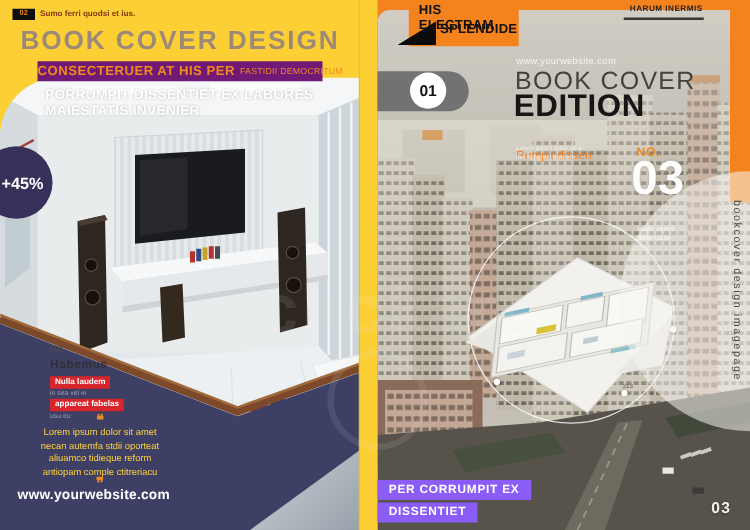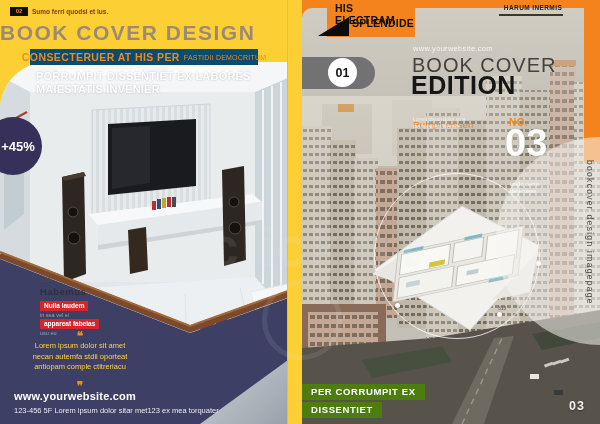--- a/index.html
+++ b/index.html
@@ -5,25 +5,25 @@
   html,body{margin:0;padding:0;background:#777;}
   .canvas{position:relative;width:600px;height:424px;overflow:hidden;
     font-family:"Liberation Sans",sans-serif;background:#fcd035;}
   .abs{position:absolute;}
 
   
   .page-left{left:0;top:0;width:302px;height:424px;background:#fcd035;}
   .page-tab{left:10px;top:7px;width:18px;height:9px;background:#0d0d0d;color:#f08a1f;
     font-size:6px;font-weight:bold;text-align:center;line-height:9px;}
   .page-tab-caption{left:32px;top:7px;font-size:6.5px;font-weight:bold;color:#84380f;line-height:9px;}
-  .cover-title{left:0;top:21px;width:288px;font-size:21px;font-weight:bold;
+  .cover-title{left:0;top:21px;width:288px;text-align:center;font-size:21px;font-weight:bold;
     color:#9c8977;letter-spacing:1.5px;}
   .room-wrap{left:0;top:62px;width:288px;height:362px;border-top-left-radius:48px;overflow:hidden;}
-  .hl-banner{left:30px;top:49px;width:228px;height:16px;background:#0c4a6e;color:#ef8a1e;
-    display:flex;align-items:center;justify-content:center;gap:4px;white-space:nowrap;}
+  .hl-banner{left:30px;top:49px;width:228px;height:16px;background:#701a75;color:#ef8a1e;
+    display:flex;align-items:center;justify-content:flex-start;gap:4px;white-space:nowrap;}
   .hl-main{font-size:10.5px;font-weight:bold;letter-spacing:.4px;}
   .hl-sub{font-size:7px;letter-spacing:.2px;}
   .cover-sub{left:36px;width:250px;color:#fff;font-weight:bold;font-size:11px;letter-spacing:.2px;
     text-shadow:0 0 2px rgba(0,0,0,.25);}
   .cover-sub1{top:70px;} .cover-sub2{top:83px;}
   .discount-badge{left:-16px;top:117px;width:58px;height:58px;border-radius:50%;background:#37305a;
     color:#fff;font-size:13px;font-weight:bold;display:flex;align-items:center;justify-content:center;
     padding-left:10px;box-sizing:border-box;}
   .wood-edge{left:0;top:240px;width:288px;height:100px;pointer-events:none;}
   .navy-panel{left:0;top:250px;width:288px;height:174px;background:#3e3f64;
@@ -77,21 +77,21 @@
   .issue-note1{top:181px;} .issue-note2{top:188px;}
   .plan-circle{left:72px;top:173px;width:164px;height:164px;border-radius:50%;
     border:1.2px solid rgba(255,255,255,.8);}
   .circle-dot{width:5px;height:5px;border-radius:50%;background:#fff;box-shadow:0 0 2px rgba(0,0,0,.3);}
   .dot1{left:93px;top:303px;} .dot2{left:195px;top:312px;} .dot3{left:234px;top:261px;}
   .floorplan-wrap{left:70px;top:188px;width:166px;height:146px;}
   .side-semicircle{left:194px;top:137px;width:208px;height:208px;border-radius:50%;
     background:rgba(245,244,240,.55);}
   .side-vtext{left:283px;top:160px;height:186px;writing-mode:vertical-rl;font-size:8.5px;
     color:#4b4844;letter-spacing:1.3px;white-space:nowrap;}
-  .foot-tag{left:0;background:#4d7c0f;color:#fff;font-weight:bold;font-size:9.5px;
+  .foot-tag{left:0;background:#8b5cf6;color:#fff;font-weight:bold;font-size:9.5px;
     letter-spacing:.6px;line-height:16px;padding:0 9px;}
   .foot-tag1{top:384px;} .foot-tag2{top:402px;}
   .page-num{left:267px;top:399px;font-size:12.5px;font-weight:bold;color:#f1f1ee;
     letter-spacing:1px;text-shadow:0 1px 2px rgba(0,0,0,.4);}
 
   
   .wm-text{left:145px;top:182px;width:320px;text-align:center;font-size:56px;font-weight:bold;
     color:rgba(240,240,240,.10);letter-spacing:2px;pointer-events:none;margin-top:32px;}
   .wm-ring{left:262px;top:280px;width:70px;height:70px;border-radius:50%;
     border:5px solid rgba(240,240,240,.10);pointer-events:none;}
@@ -190,25 +190,25 @@
     <div class="abs rank-label">1st</div>
     <div class="abs rank-heading">Habemus</div>
     <div class="abs red-tag red-tag1">Nulla laudem</div>
     <div class="abs tag-note tag-note1">in sea vel ei</div>
     <div class="abs red-tag red-tag2">appareat fabelas</div>
     <div class="abs tag-note tag-note2">usu eu</div>
     <div class="abs quote-open">❝</div>
     <div class="abs quote-block">
       <div>Lorem ipsum dolor sit amet</div>
       <div>necan autemfa stdii oporteat</div>
+      <div>aliuamco tidieque reform</div>
       <div>antiopam comple ctitreriacu</div>
     </div>
     <div class="abs quote-close">❞</div>
     <div class="abs site-left">www.yourwebsite.com</div>
-    <div class="abs addr-left">123-456 5F Lorem ipsum dolor sitar met123 ex mea torquater</div>
 
     <div class="abs spine"></div>
   </div>
 
   <div class="abs page-right">
 
     <div class="abs photo-wrap">
       <svg width="298" height="416" viewBox="0 0 298 416">
         <defs>
           <linearGradient id="sky" x1="0" y1="0" x2="0" y2="1">

